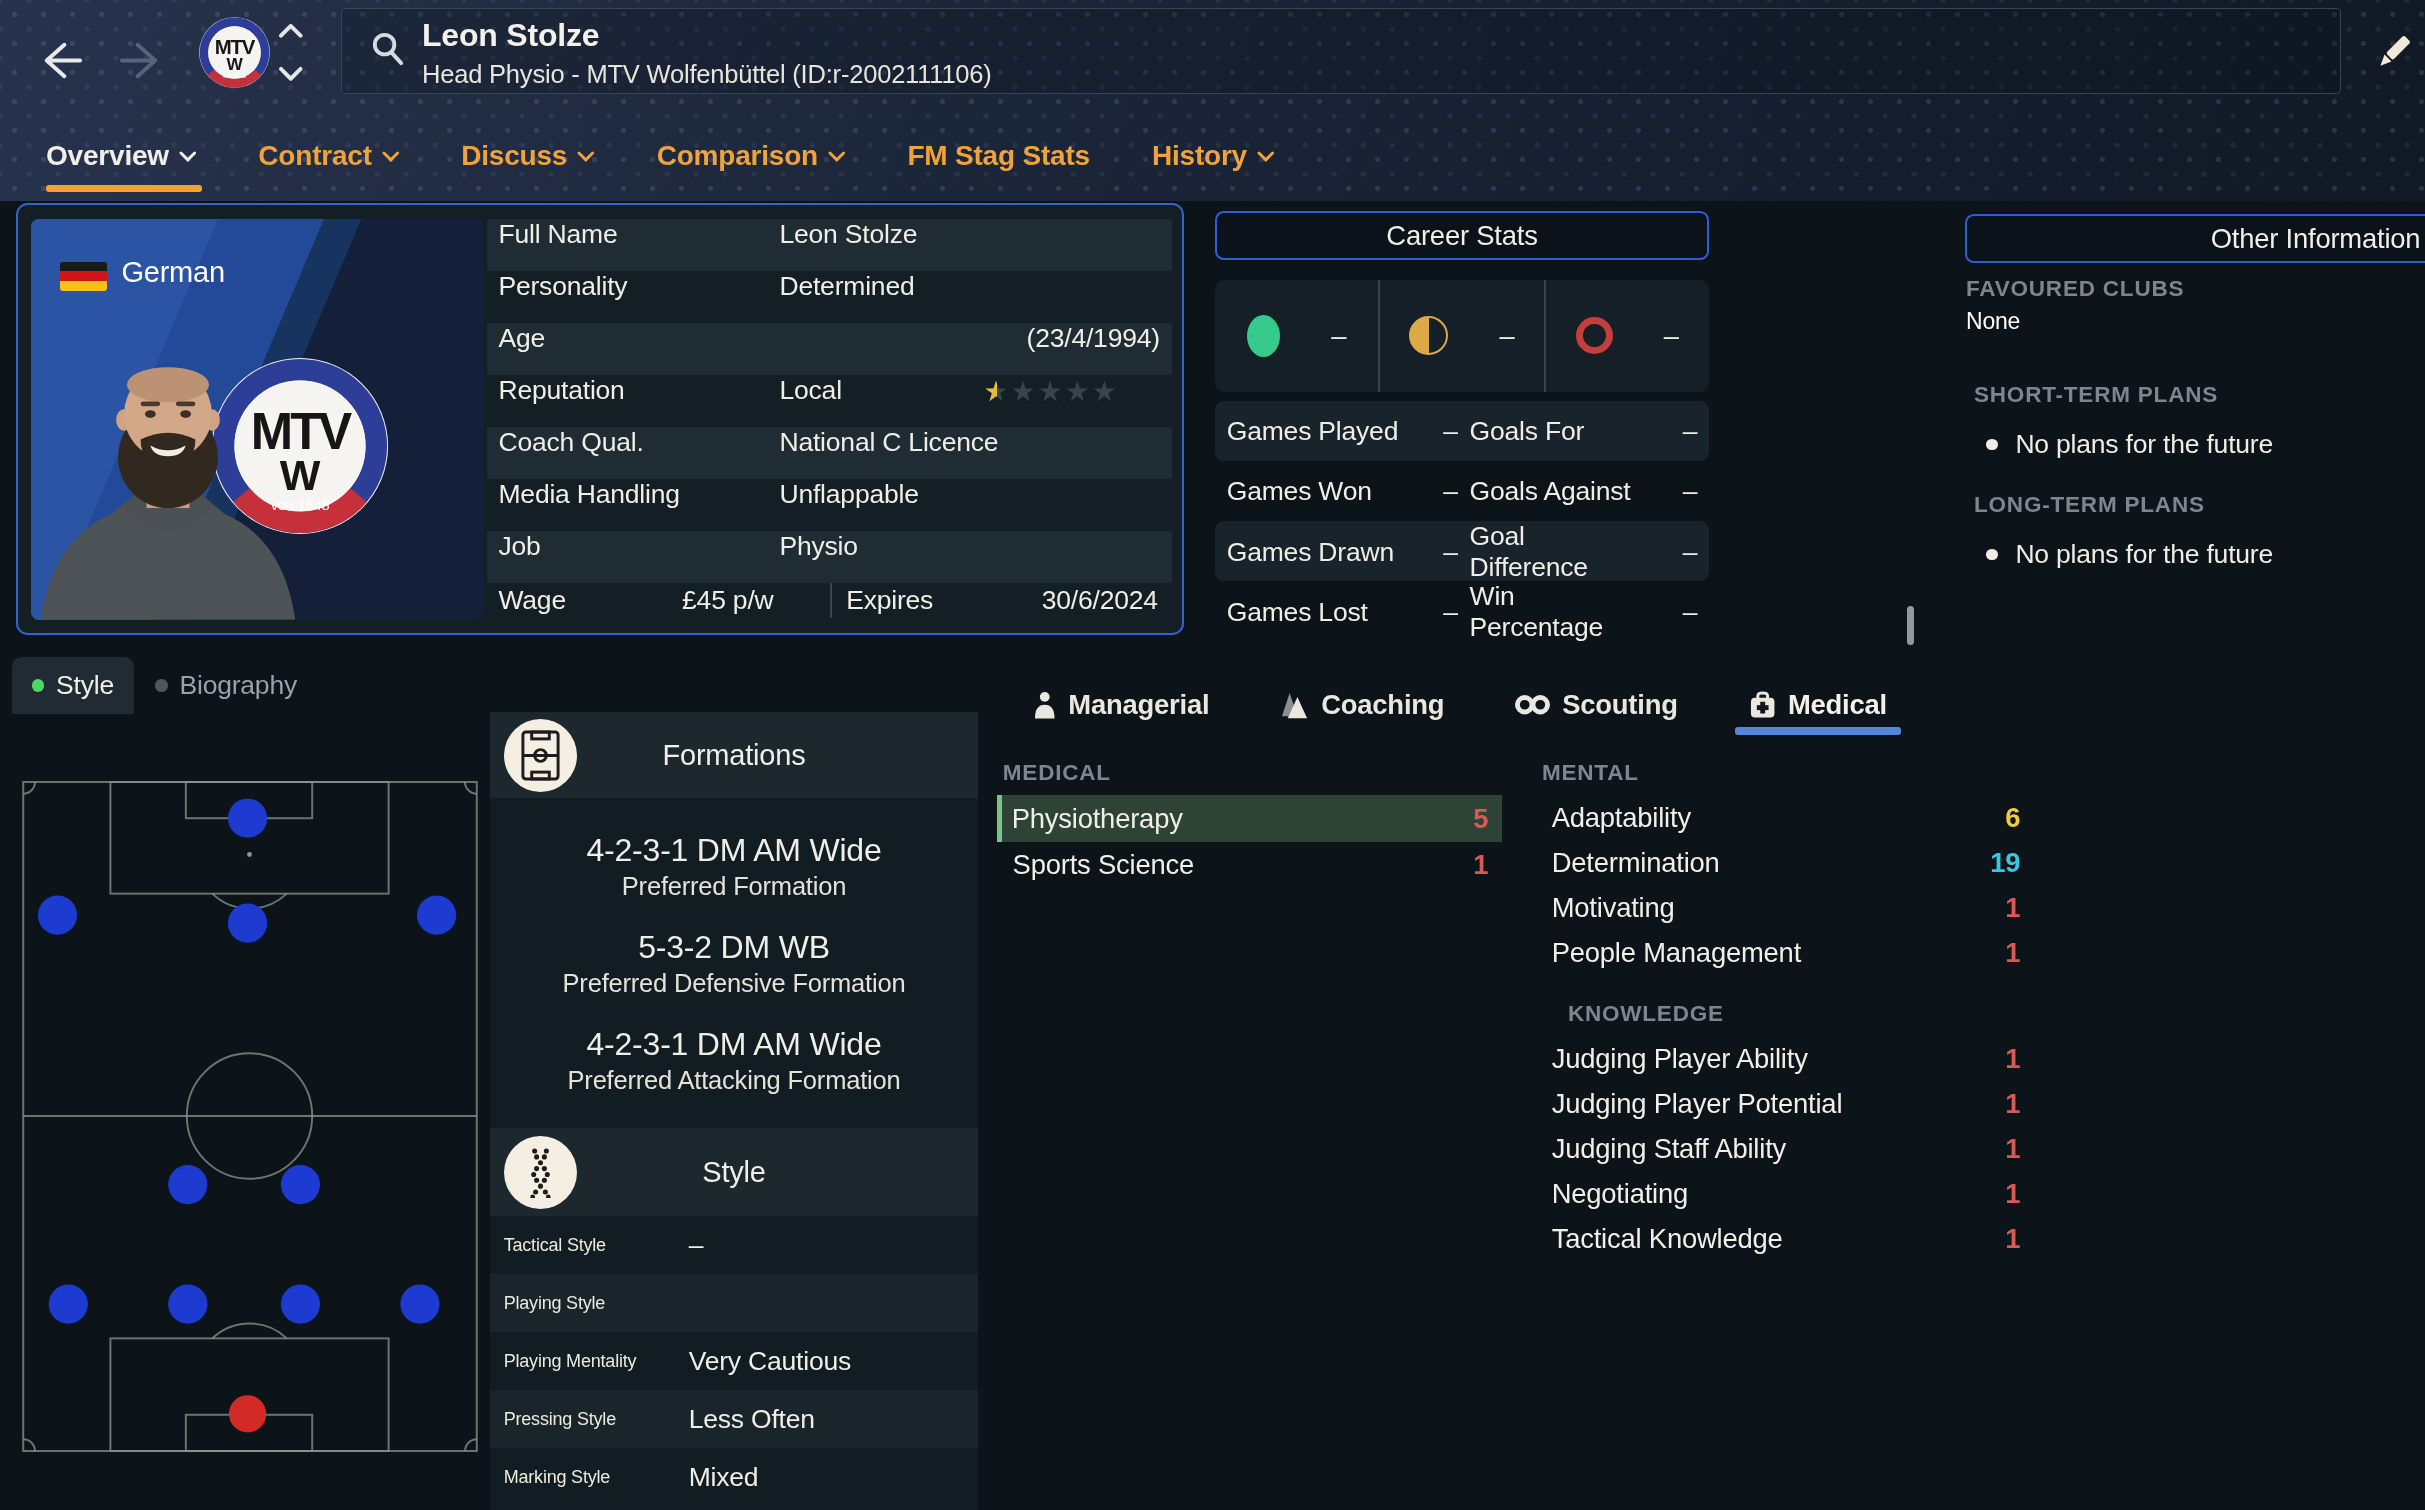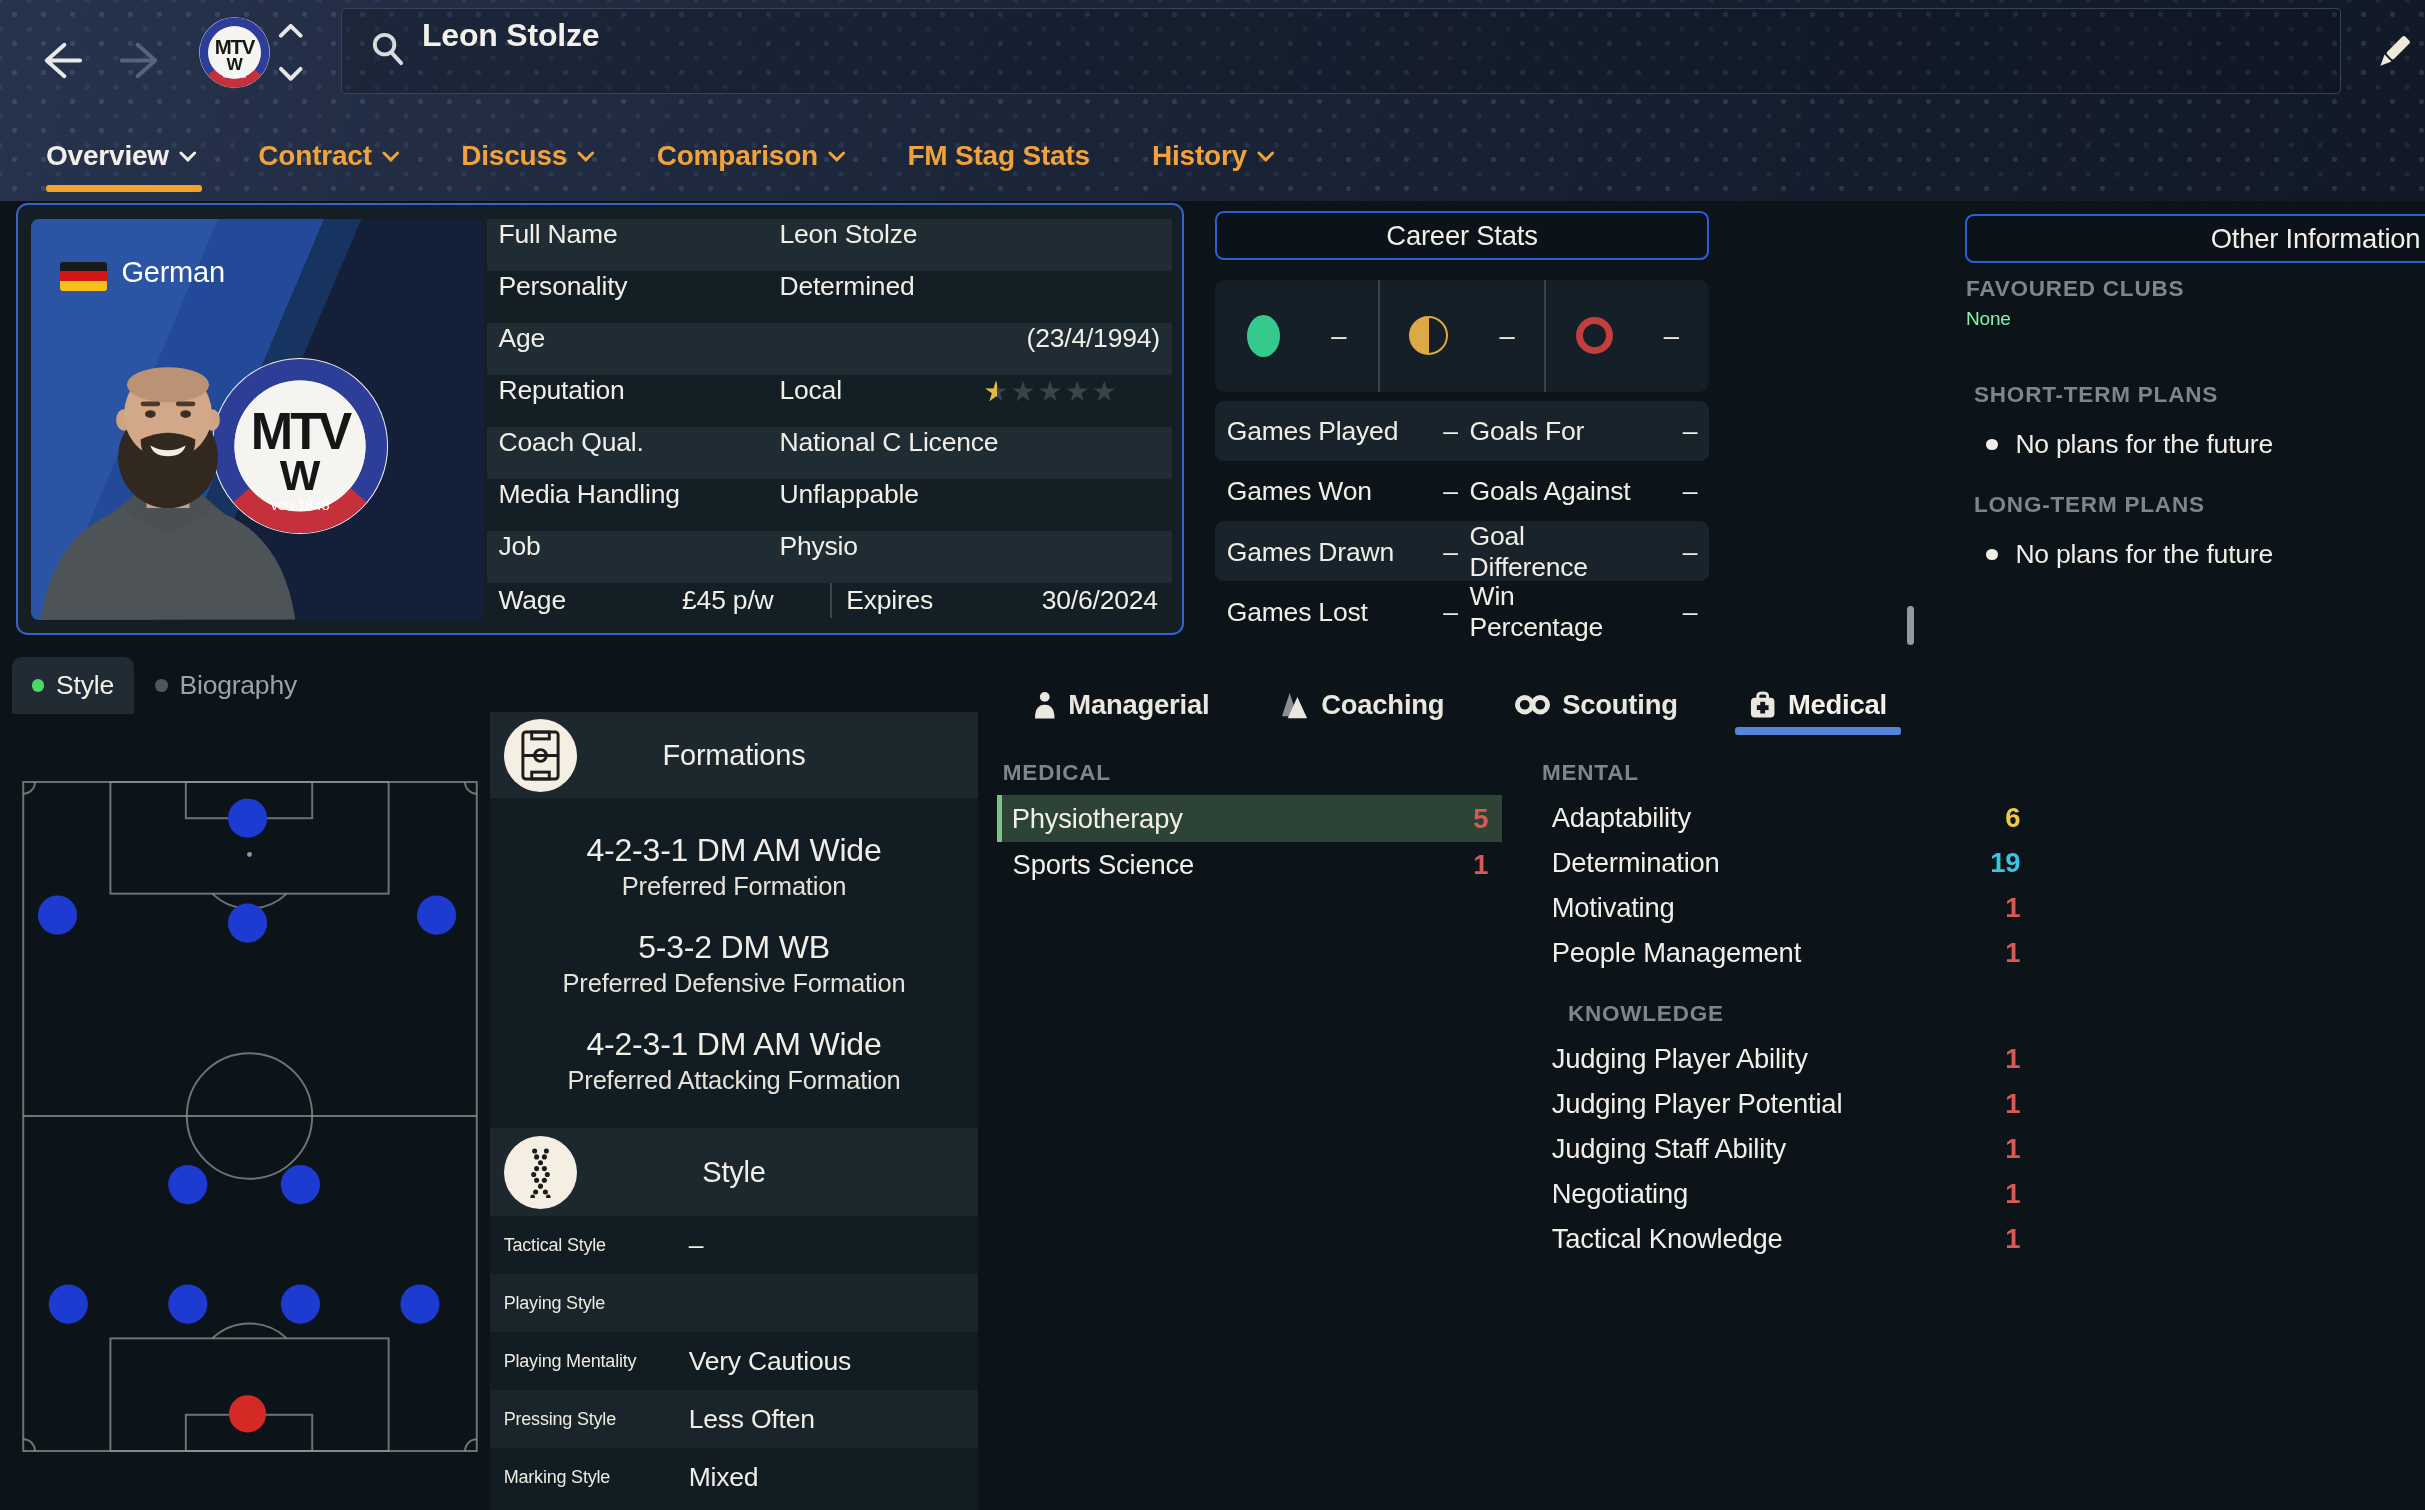--- a/index.html
+++ b/index.html
@@ -98,21 +98,21 @@
   .cs-row:nth-child(odd) { background:#18232b; border-radius:8.8px; }
   .cs-v { text-align:right; color:#f0ede6; }
   .scrollbar { position:absolute; left:1907px; top:606px; width:6.9px; height:39px;
                background:#aab2b8; border-radius:3.9px; opacity:.85; }
 
   
   .other-head { position:absolute; left:1965px; top:214px; width:701px; height:49px;
     border:2px solid #2e5ed6; border-radius:8.8px; display:flex; align-items:center; justify-content:center;
     font-size:27.4px; color:#f2efe8; cursor:pointer; background:rgba(10,18,26,.3); }
   .oi-sec { position:absolute; left:1966px; font-size:22.5px; font-weight:700; color:#7d868d; letter-spacing:0.8px; }
-  .oi-val { position:absolute; font-size:19px; color:#86efac; }
+  .oi-val { position:absolute; font-size:23px; color:#ffffff; }
   .oi-item { position:absolute; display:flex; align-items:center; gap:17.6px; font-size:26.5px; color:#f0ede6; }
   .oi-item .bullet { width:11.8px; height:11.8px; border-radius:50%; background:#f0ede6; }
 
   
   .toggle-style { position:absolute; left:11.8px; top:657px; width:122px; height:57px;
     background:#202b33; border-radius:9.8px 9.8px 0 0; display:flex; align-items:center;
     justify-content:center; gap:11.8px; font-size:26.5px; color:#f3f0e9; cursor:pointer; }
   .toggle-bio { position:absolute; left:133px; top:657px; width:186px; height:57px;
     display:flex; align-items:center; justify-content:center; gap:11.8px; font-size:26.5px; color:#99a2aa; cursor:pointer; }
   .tdot { width:12.7px; height:12.7px; border-radius:50%; }
@@ -203,20 +203,21 @@
     </div>
 
     <div class="searchbox">
       <div class="search-icon">
         <svg width="39" height="39" viewBox="0 0 40 40">
             <circle cx="17" cy="15" r="10" stroke="#d8dbdd" stroke-width="4" fill="none"></circle>
             <line x1="24" y1="23" x2="34" y2="34" stroke="#d8dbdd" stroke-width="4" stroke-linecap="round"></line>
           </svg>
       </div>
       <div class="h-title">Leon Stolze</div>
+      <div class="h-sub">Head Physio - MTV Wolfenbüttel (ID:r-2002111106)</div>
     </div>
 
     <div class="edit-pencil">
       <svg width="43" height="43" viewBox="0 0 44 44">
         <g transform="rotate(45 22 22)">
           <rect x="17" y="2" width="10" height="26" rx="2" fill="#f2ead8"></rect>
           <polygon points="17,30 27,30 22,41" fill="#f2ead8"></polygon>
         </g>
       </svg>
     </div>

